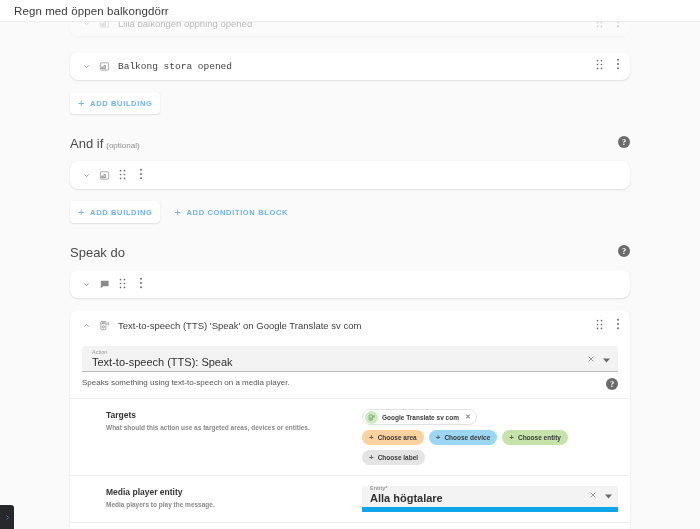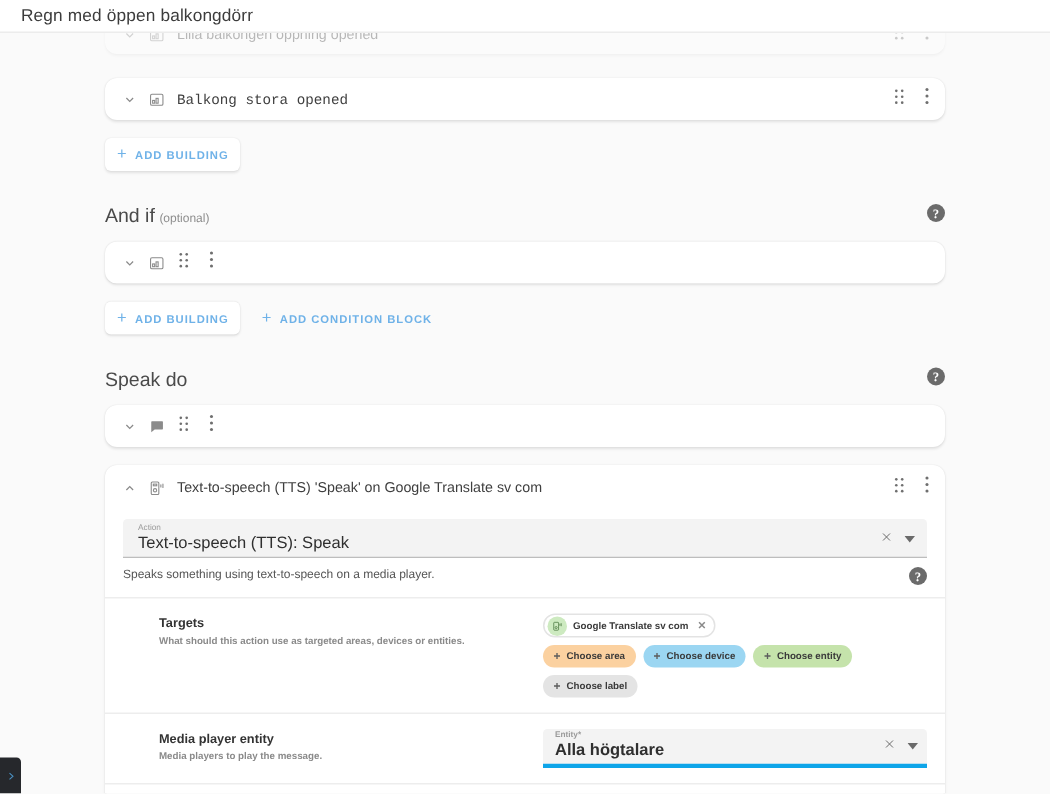--- a/index.html
+++ b/index.html
@@ -165,21 +165,21 @@
   .chip-x { font-size: 7px; color: #8a8a8a; margin-left: 2px; }
 
   .chip-area   { background: #fbd1a0; }
   .chip-device { background: #9bd6f2; }
   .chip-entity { background: #c5e3ab; }
   .chip-label  { background: #e4e4e4; }
 
   
   .field2 {
     background: #f3f3f3;
-    border-bottom: 3px solid #0ea5e9;
+    border-bottom: 5px solid #0ea5e9;
     border-radius: 3px 3px 0 0;
     padding: 3px 6px 3px 8px;
     display: flex; align-items: flex-end;
     height: 26px;
     gap: 36px;
   }
 
   
   .corner-widget {
     position: absolute;

